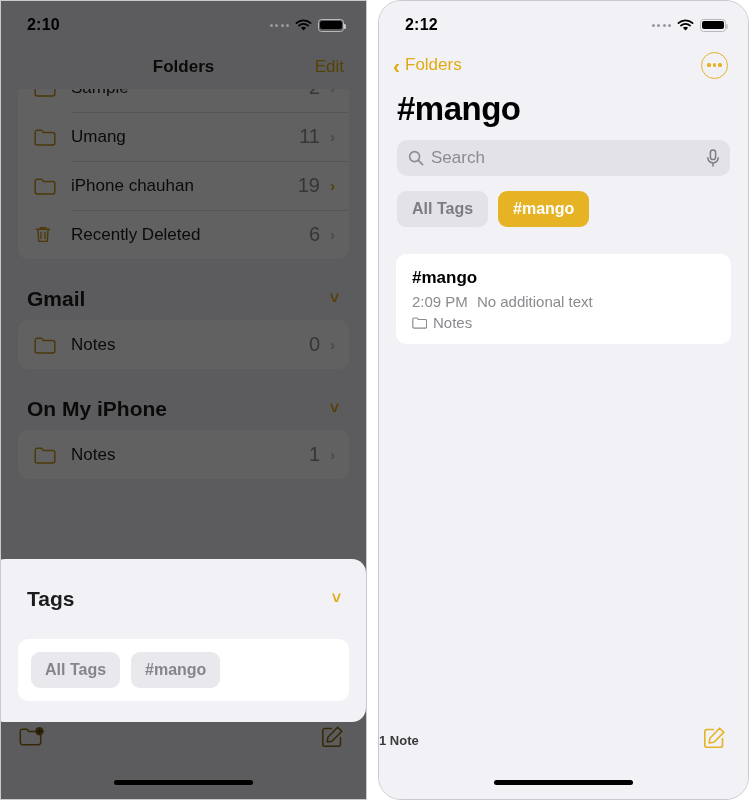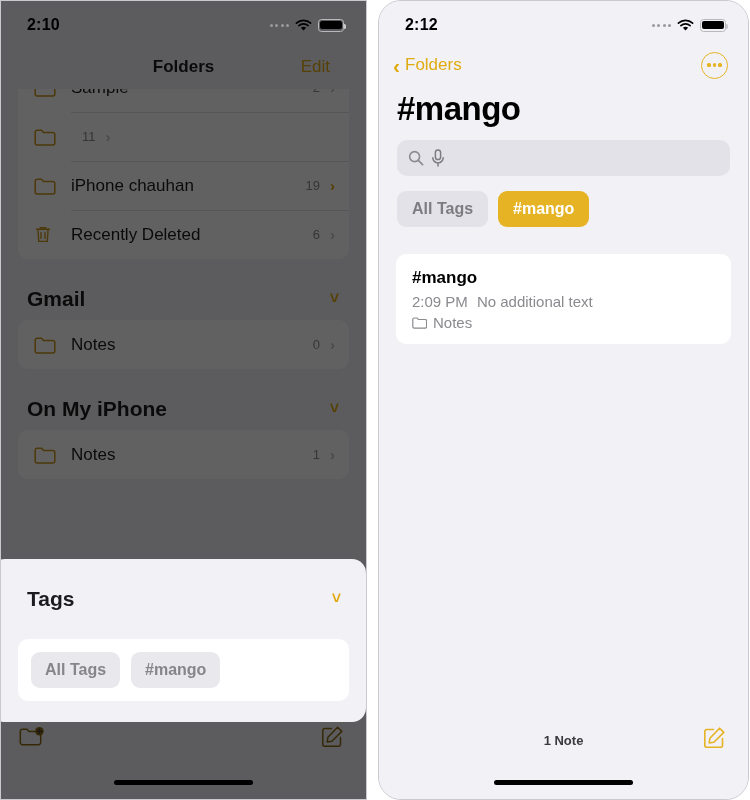--- a/index.html
+++ b/index.html
@@ -93,21 +93,21 @@
     display: flex;
     align-items: center;
     justify-content: center;
     position: relative;
     flex: none;
   }
   .nav-folders .title {
     font-size: 17px; font-weight: bold; color: #1c1c1e;
   }
   .nav-folders .edit {
-    position: absolute; right: 36px; top: 50%; transform: translateY(-50%);
+    position: absolute; right: 22px; top: 50%; transform: translateY(-50%);
     font-size: 17px; color: #e0ab10;
   }
 
   .folder-scroll {
     flex: 1;
     overflow: hidden;
     padding: 0 17px;
   }
 
   .ins-group {
@@ -128,21 +128,21 @@
   .frow + .frow::before {
     content: "";
     position: absolute; left: 53px; right: 0; top: 0;
     height: 1px; background: #e3e2e7;
   }
   .frow .ico { width: 24px; display: flex; align-items: center; flex: none; }
   .frow .nm {
     flex: 1; font-size: 17px; color: #1c1c1e; padding-left: 13px;
     white-space: nowrap; overflow: hidden;
   }
-  .frow .cnt { font-size: 13px; color: #8e8e93; padding-right: 10px; margin-left: 24px; }
+  .frow .cnt { font-size: 20px; color: #8e8e93; padding-right: 10px; margin-left: 24px; }
   .frow .chev { font-size: 15px; color: #c4c4c8; font-weight: bold; }
   .frow .chev.gold { color: #e0ab10; }
 
   .sec-header {
     display: flex; align-items: center; justify-content: space-between;
     padding: 18px 10px 9px 9px;
   }
   .sec-header .stitle { font-size: 21px; font-weight: bold; color: #1c1c1e; }
   .sec-header .schev { color: #e0ab10; font-size: 16px; font-weight: bold; }
 
@@ -248,21 +248,21 @@
   }
   .note-title { font-size: 17px; font-weight: bold; color: #000; }
   .note-meta { display: flex; align-items: center; gap: 9px; margin-top: 5px; }
   .note-meta .t { font-size: 15px; color: #8a8a8f; }
   .note-meta .x { font-size: 15px; color: #8a8a8f; }
   .note-folder { display: flex; align-items: center; gap: 6px; margin-top: 4px; }
   .note-folder .fl { font-size: 15px; color: #8a8a8f; }
 
   .right-toolbar {
     height: 50px;
-    display: flex; align-items: center; justify-content: center;
+    display: flex; align-items: center; 
     position: relative;
     flex: none;
   }
   .right-toolbar .count { font-size: 13px; font-weight: bold; color: #3a3a3c; }
   .right-toolbar .compose { position: absolute; right: 22px; top: 50%; transform: translateY(-50%); }
 </style>
 </head>
 <body>
 
 <div class="screens">
@@ -307,20 +307,21 @@
             <span class="nm">Sample</span>
             <span class="cnt">2</span>
             <span class="chev">›</span>
           </div>
           <div class="frow">
             <span class="ico">
               <svg width="22" height="18" viewBox="0 0 22 18">
                   <path d="M1.2 4.2a2 2 0 0 1 2-2h4.4l1.9 2.2h9.3a2 2 0 0 1 2 2v8.6a2 2 0 0 1-2 2H3.2a2 2 0 0 1-2-2Z" fill="none" stroke="#c9941a" stroke-width="1.5"></path>
                 </svg>
             </span>
+            <span class="nm">Umang</span>
             <span class="cnt">11</span>
             <span class="chev">›</span>
           </div>
           <div class="frow">
             <span class="ico">
               <svg width="22" height="18" viewBox="0 0 22 18">
                   <path d="M1.2 4.2a2 2 0 0 1 2-2h4.4l1.9 2.2h9.3a2 2 0 0 1 2 2v8.6a2 2 0 0 1-2 2H3.2a2 2 0 0 1-2-2Z" fill="none" stroke="#c9941a" stroke-width="1.5"></path>
                 </svg>
             </span>
             <span class="nm">iPhone chauhan</span>
@@ -448,20 +449,21 @@
           </span>
       </div>
 
       <div class="big-title">#mango</div>
 
       <div class="searchbar">
         <svg width="16" height="16" viewBox="0 0 16 16">
           <circle cx="6.6" cy="6.6" r="5" fill="none" stroke="#8b8b90" stroke-width="1.6"></circle>
           <path d="M10.3 10.3 14.6 14.6" stroke="#8b8b90" stroke-width="1.7" stroke-linecap="round"></path>
         </svg>
+        <span class="sph">Search</span>
         <svg width="14" height="18" viewBox="0 0 14 18">
           <rect x="4.4" y="1" width="5.2" height="9.6" rx="2.6" fill="none" stroke="#7c7c81" stroke-width="1.5"></rect>
           <path d="M1.8 8.7a5.2 5.2 0 0 0 10.4 0M7 13.9v3.1" fill="none" stroke="#7c7c81" stroke-width="1.5" stroke-linecap="round"></path>
         </svg>
       </div>
 
       <div class="tag-row">
         <span class="chip plain">All Tags</span>
         <span class="chip active">#mango</span>
       </div>

